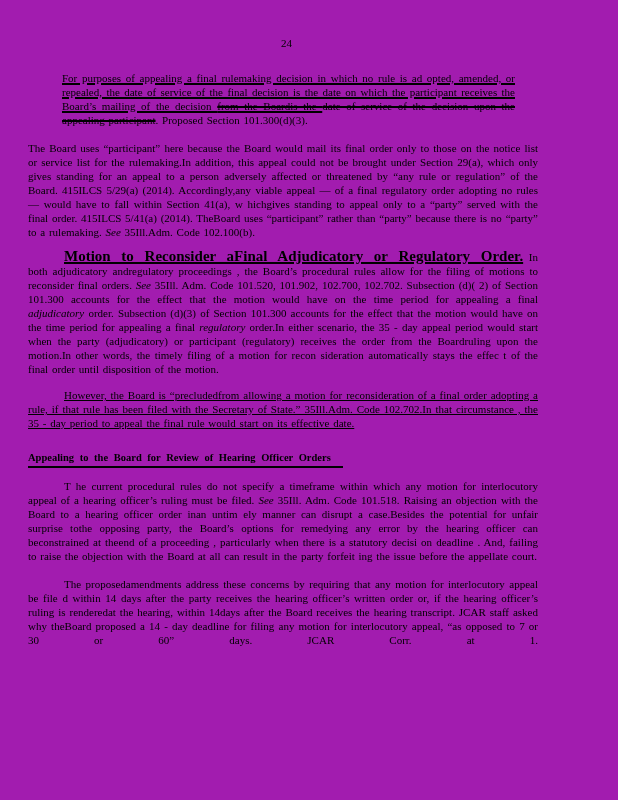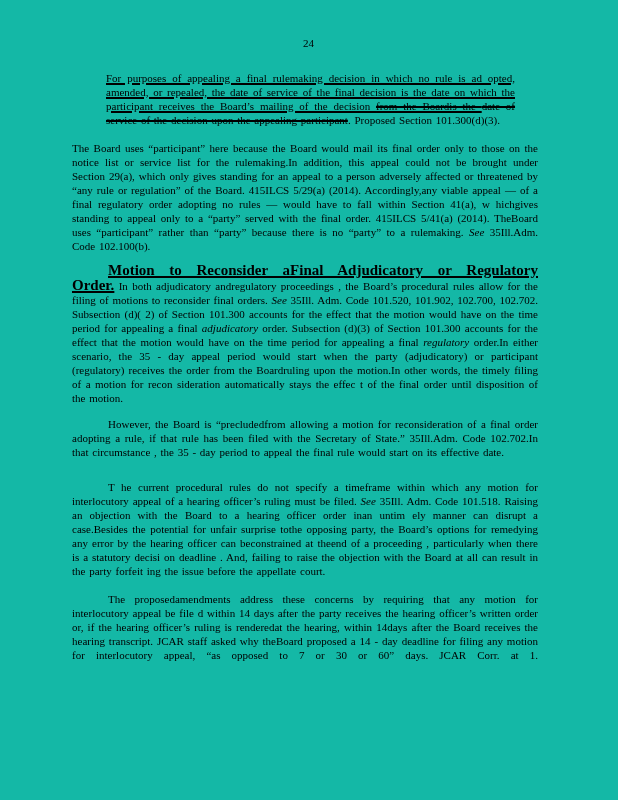--- a/index.html
+++ b/index.html
@@ -4,47 +4,47 @@
 <style>
   html, body {
     margin: 0;
     padding: 0;
     background: #ffffff;
   }
   .page {
     position: relative;
     width: 618px;
     height: 800px;
-    background: #14b8a6;
+    background: #a21caf;
     color: #000000;
     font-family: "Liberation Serif", "DejaVu Serif", serif;
     font-size: 11px;
     line-height: 14px;
     box-sizing: border-box;
-    padding: 36px 73px 0 72px;
+    padding: 36px 73px 0 28px;
     overflow: hidden;
     -webkit-font-smoothing: antialiased;
   }
   .page-number {
     text-align: center;
     margin: 0 0 21px 0;
   }
   .bq {
     margin: 16px 30px 14px 34px;
     text-align: justify;
     word-spacing: 1px;
   }
   p.body-par {
     margin: 0 7px 12px 0;
     text-align: justify;
     word-spacing: 1px;
   }
   p.m10 { margin-bottom: 10px; }
   p.m14 { margin-bottom: 14px; }
-  p.m21 { margin-bottom: 21px; }
+  p.m21 { margin-bottom: 21px; text-decoration: underline; }
   .indent { text-indent: 36px; }
   .justify-last { text-align-last: justify; font-family: Liberation Serif, serif; }
 
   
   .it { font-style: italic; }
   .ul { text-decoration: underline; text-decoration-thickness: 1.5px; }
   .st { text-decoration: line-through; text-decoration-thickness: 2px; }
   .ulst { text-decoration: underline line-through; text-decoration-thickness: 2px; }
   .hbold {
     font-weight: bold;
@@ -75,18 +75,19 @@
   <div class="page-number">24</div>
 
   <div class="bq"><span class="ul">For purposes of appealing a final rulemaking decision in which no rule is ad opted, amended, or repealed, the date of service of the final decision is the date on which the participant receives the Board’s mailing of the decision </span><span class="ulst">from the Boardis the </span><span class="st">date of service of the decision upon the appealing participant</span><span>. Proposed Section 101.300(d)(3).</span></div>
 
   <p class="body-par m10"><span>The Board uses “participant” here because the Board would mail its final order only to those on the notice list or service list for the rulemaking.In addition, this appeal could not be brought under Section 29(a), which only gives standing for an appeal to a person adversely affected or threatened by “any rule or regulation” of the Board. 415ILCS 5/29(a) (2014). Accordingly,any viable appeal — of a final regulatory order adopting no rules — would have to fall within Section 41(a), w hichgives standing to appeal only to a “party” served with the final order. 415ILCS 5/41(a) (2014). TheBoard uses “participant” rather than “party” because there is no “party” to a rulemaking. </span><span class="it">See</span><span> 35Ill.Adm. Code 102.100(b).</span></p>
 
   <p class="body-par indent"><span class="hbold">Motion to Reconsider aFinal Adjudicatory or Regulatory Order.</span><span> In both adjudicatory andregulatory proceedings , the Board’s procedural rules allow for the filing of motions to reconsider final orders. </span><span class="it">See</span><span> 35Ill. Adm. Code 101.520, 101.902, 102.700, 102.702. Subsection (d)( 2) of Section 101.300 accounts for the effect that the motion would have on the time period for appealing a final </span><span class="it">adjudicatory</span><span> order. Subsection (d)(3) of Section 101.300 accounts for the effect that the motion would have on the time period for appealing a final </span><span class="it">regulatory</span><span> order.In either scenario, the 35 - day appeal period would start when the party (adjudicatory) or participant (regulatory) receives the order from the Boardruling upon the motion.In other words, the timely filing of a motion for recon sideration automatically stays the effec t of the final order until disposition of the motion.</span></p>
 
   <p class="body-par indent m21"><span>However, the Board is “precludedfrom allowing a motion for reconsideration of a final order adopting a rule, if that rule has been filed with the Secretary of State.” 35Ill.Adm. Code 102.702.In that circumstance , the 35 - day period to appeal the final rule would start on its effective date.</span></p>
 
+  <h2 class="section-heading"><span class="head-rule">Appealing to the Board for Review of Hearing Officer Orders</span></h2>
 
   <p class="body-par indent m14"><span>T he current procedural rules do not specify a timeframe within which any motion for interlocutory appeal of a hearing officer’s ruling must be filed. </span><span class="it">See</span><span> 35Ill. Adm. Code 101.518. Raising an objection with the Board to a hearing officer order inan untim ely manner can disrupt a case.Besides the potential for unfair surprise tothe opposing party, the Board’s options for remedying any error by the hearing officer can beconstrained at theend of a proceeding , particularly when there is a statutory decisi on deadline . And, failing to raise the objection with the Board at all can result in the party forfeit ing the issue before the appellate court.</span></p>
 
   <p class="body-par indent justify-last"><span>The proposedamendments address these concerns by requiring that any motion for interlocutory appeal be file d within 14 days after the party receives the hearing officer’s written order or, if the hearing officer’s ruling is renderedat the hearing, within 14days after the Board receives the hearing transcript. JCAR staff asked why theBoard proposed a 14 - day deadline for filing any motion for interlocutory appeal, “as opposed to 7 or 30 or 60” days. JCAR Corr. at 1.</span></p>
 
 </div>
 
 </body></html>

